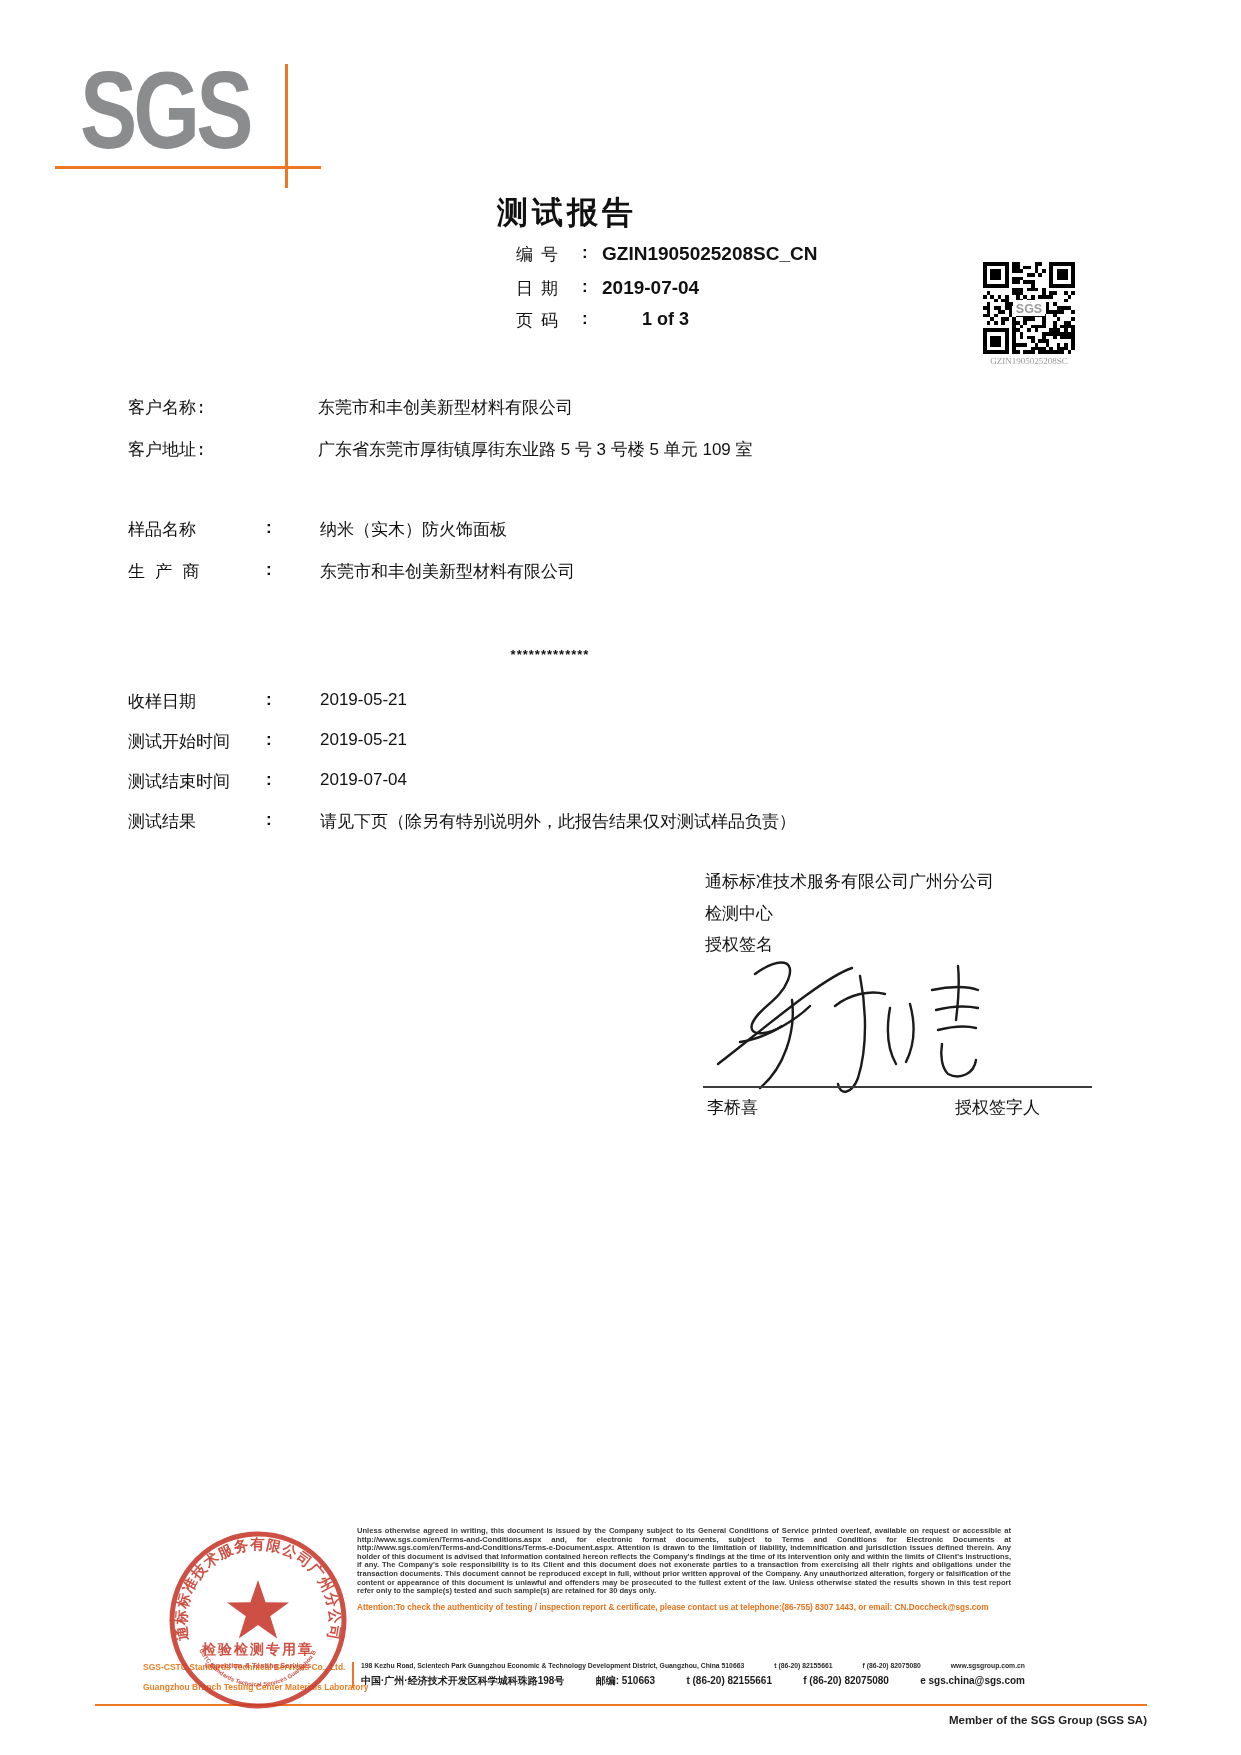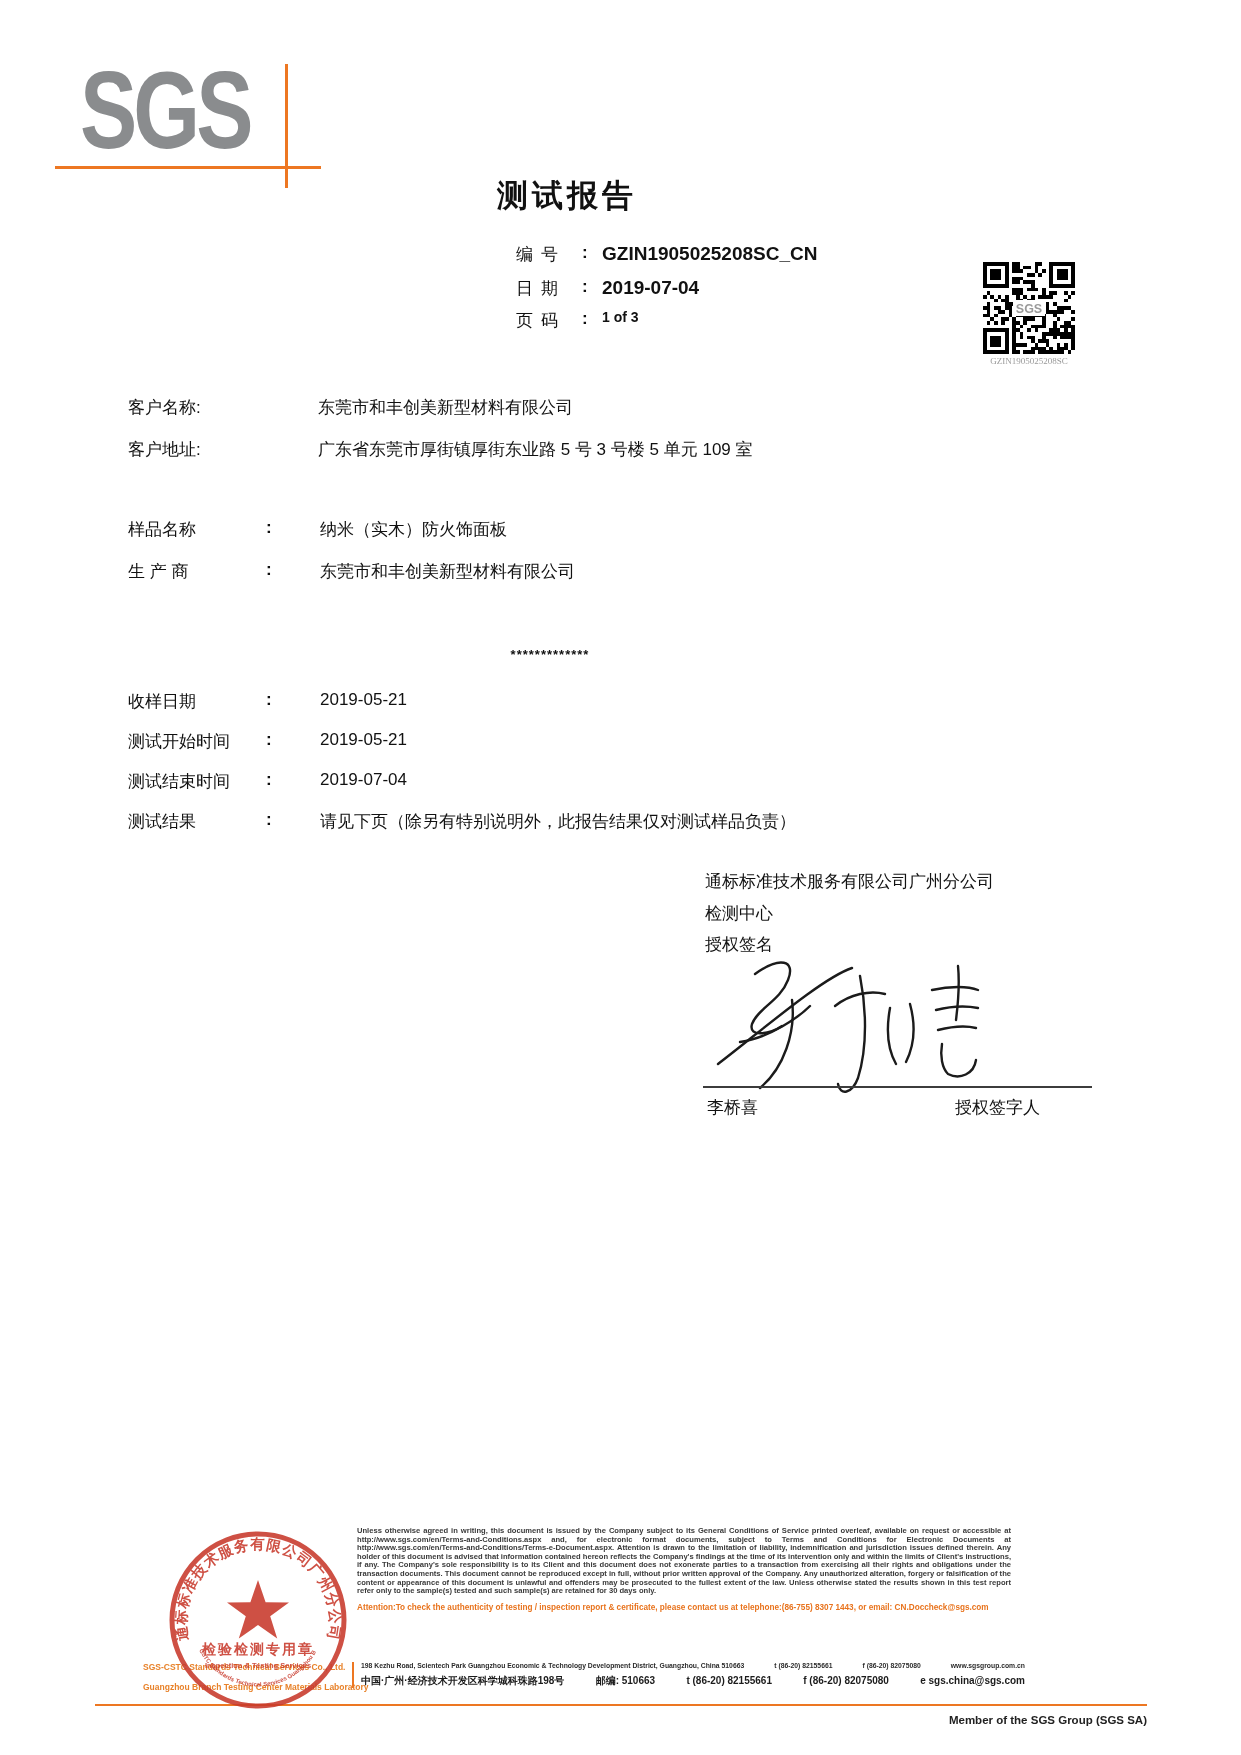--- a/index.html
+++ b/index.html
@@ -4,32 +4,32 @@
 <style>
   html,body{margin:0;padding:0;background:#fff;}
   .page{position:relative;width:1241px;height:1755px;background:#ffffff;overflow:hidden;
         font-family:"Liberation Sans","DejaVu Sans",sans-serif;color:#111;}
   
   .logo-text{position:absolute;left:80px;top:60px;font-size:110px;line-height:100px;font-weight:bold;
              color:#8a8c8e;transform:scaleX(.78);transform-origin:0 0;letter-spacing:-5px;}
   .rule-h{position:absolute;left:55px;top:166px;width:266px;height:3px;background:#ed7722;}
   .rule-v{position:absolute;left:285px;top:64px;width:3px;height:124px;background:#ed7722;}
   
-  .doc-title{position:absolute;left:497px;top:175px;font-size:31px;font-weight:bold;letter-spacing:4px;}
+  .doc-title{position:absolute;left:497px;top:192px;font-size:31px;font-weight:bold;letter-spacing:4px;}
   .hf{position:absolute;font-size:17px;}
   .hf .lbl{position:absolute;left:516px;letter-spacing:8px;white-space:nowrap;}
   .hf .col{position:absolute;left:582px;font-weight:bold;}
   .hf .val{position:absolute;left:602px;font-weight:bold;font-size:19px;white-space:nowrap;}
-  .hf .val.small{font-size:14px;}
+  .hf .val.small{font-size:18px;margin-left:40px;}
   
   .qr{position:absolute;left:983px;top:262px;width:92px;height:92px;}
   .qr-caption{position:absolute;left:972px;top:356px;width:114px;text-align:center;font-size:9px;color:#9a9a9a;font-family:Liberation Serif, serif;}
   
   .row{position:absolute;font-size:17px;white-space:nowrap;}
-  .row .lbl{position:absolute;left:128px;white-space:nowrap;}
+  .row .lbl{position:absolute;left:128px;white-space:nowrap;font-family:Liberation Mono, monospace;}
   .row .col{position:absolute;left:266px;font-weight:bold;}
   .row .val{position:absolute;left:320px;white-space:nowrap;}
   .row.client .val{left:318px;}
   .disc{position:absolute;left:120px;width:860px;text-align:center;font-size:17px;}
   .stars{position:absolute;left:120px;width:860px;text-align:center;font-size:13px;font-weight:bold;letter-spacing:1px;}
   
   .sig-text{position:absolute;left:705px;font-size:17px;white-space:nowrap;}
   .sig-svg{position:absolute;left:700px;top:946px;}
   .sig-line{position:absolute;left:703px;top:1086px;width:389px;height:2px;background:#3c3c3c;}
   

